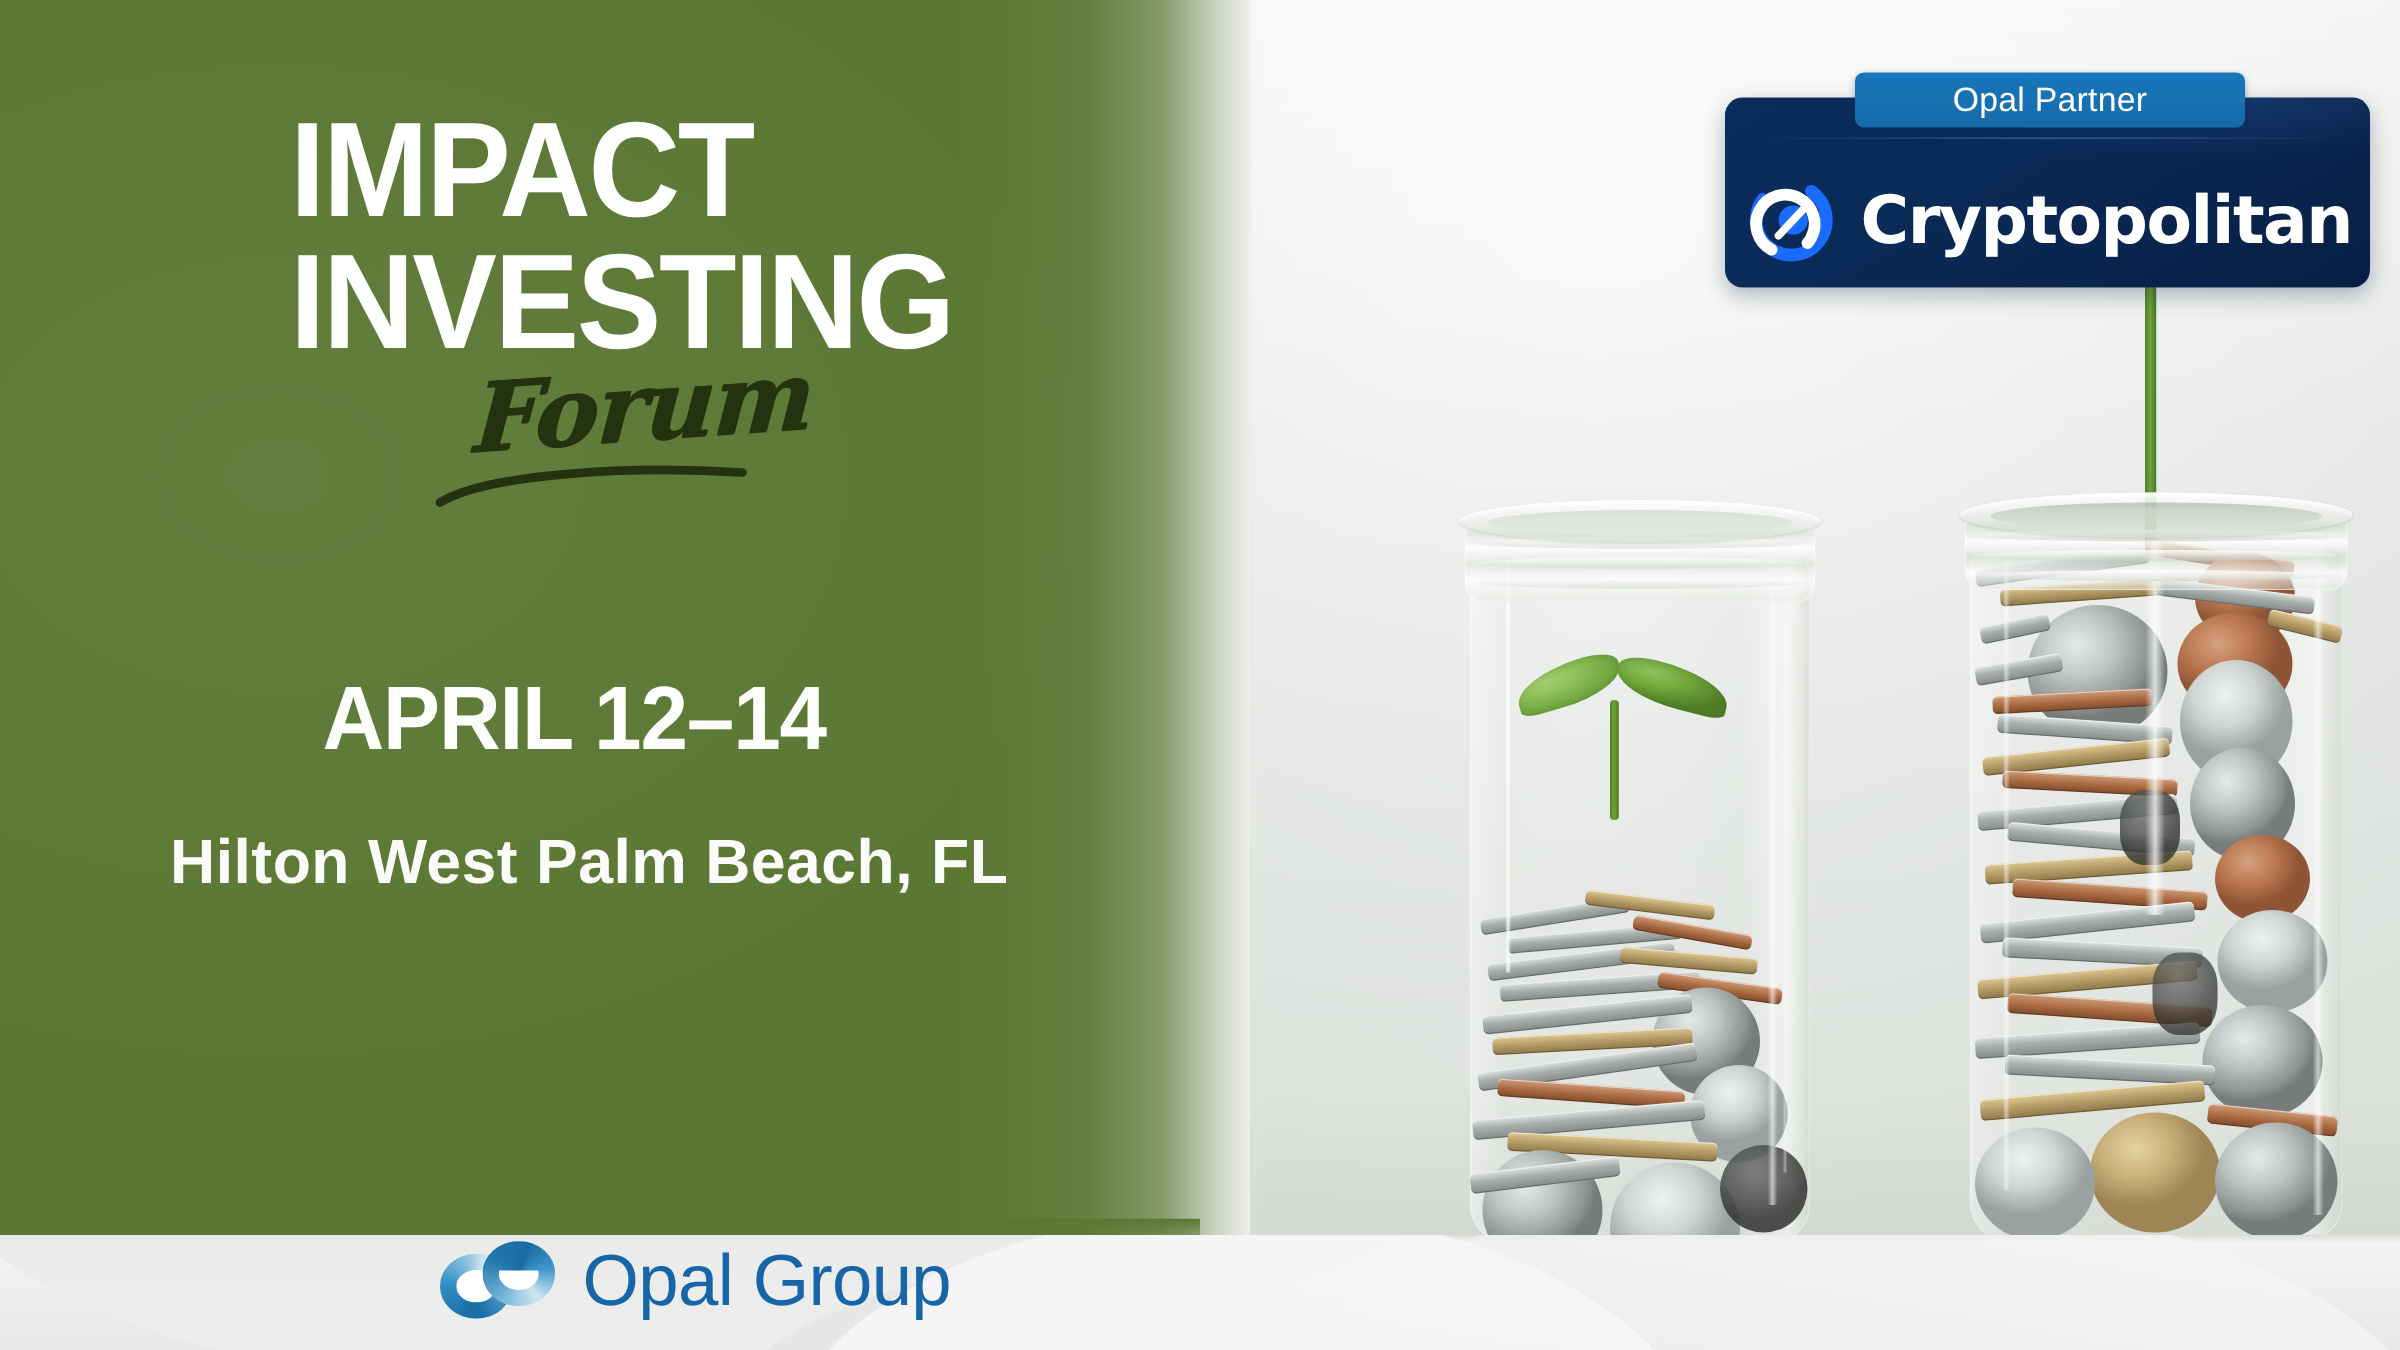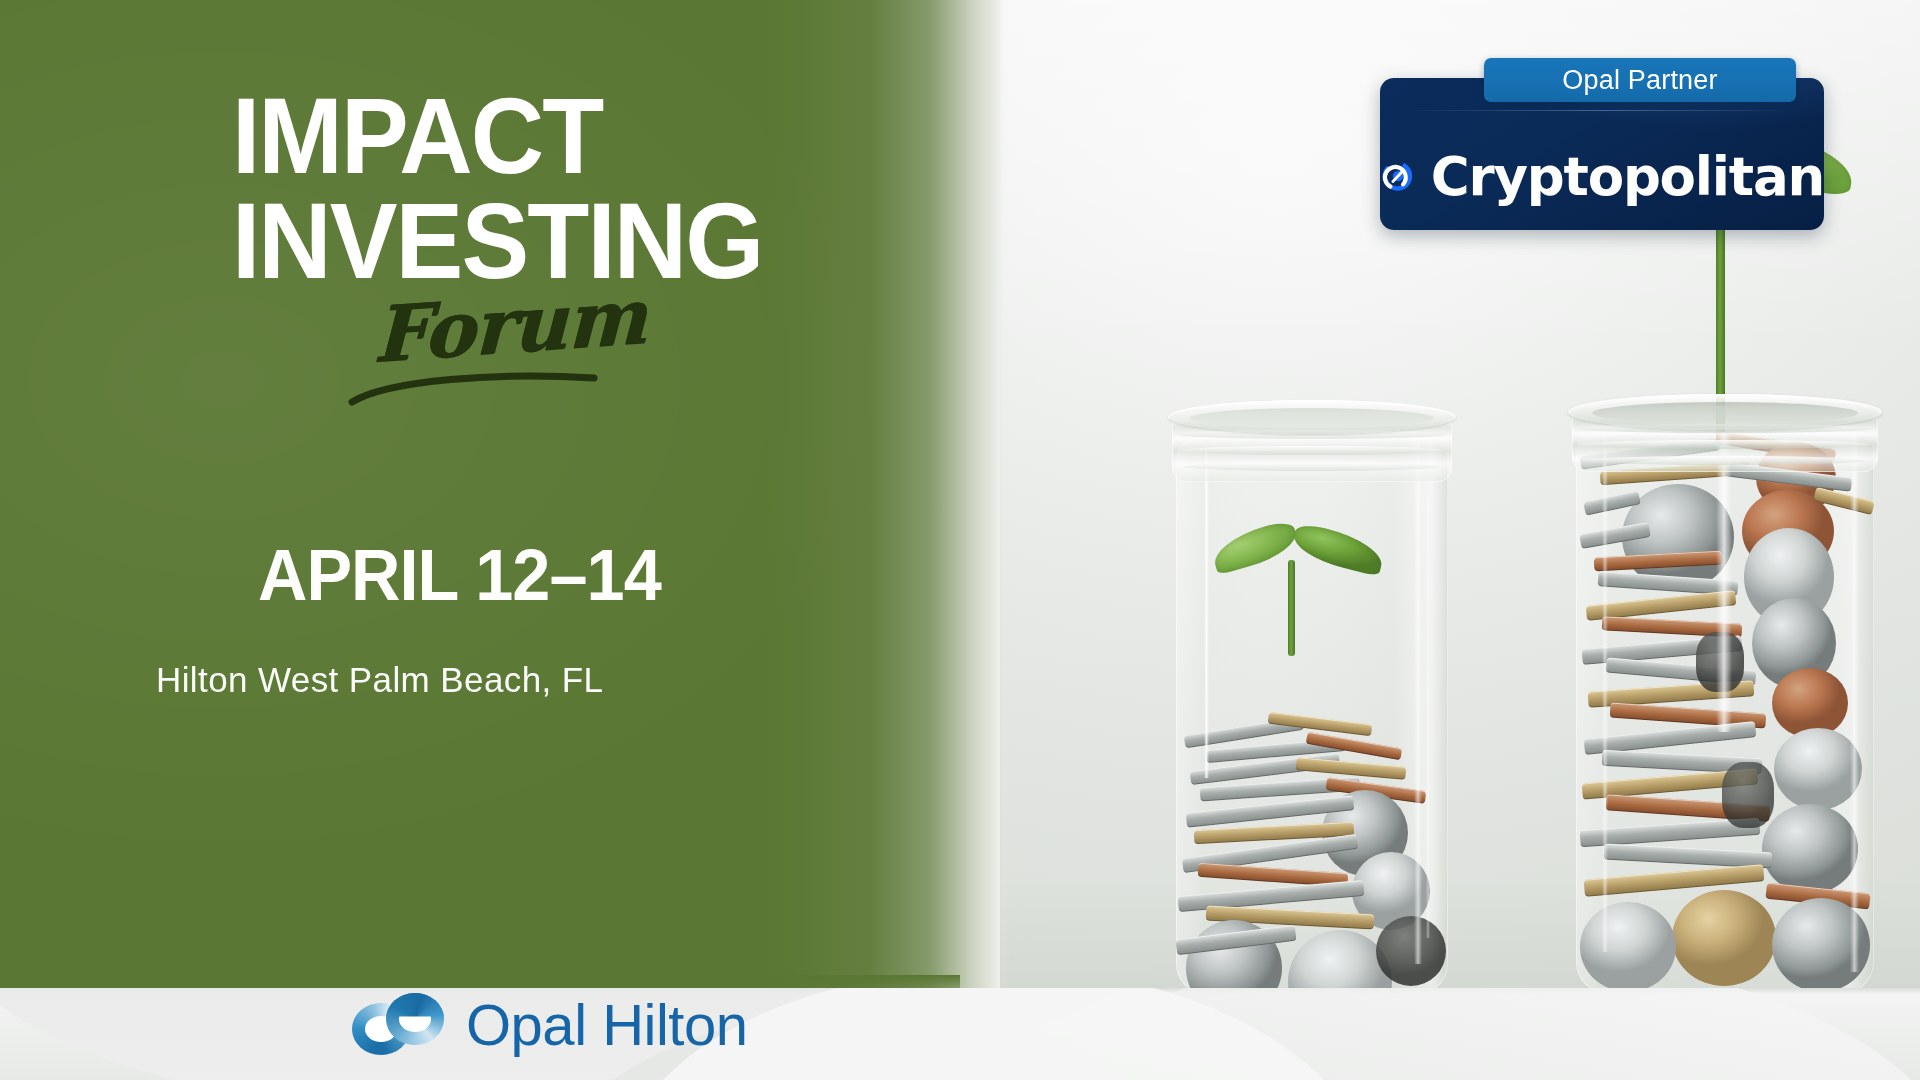--- a/index.html
+++ b/index.html
@@ -131,32 +131,32 @@
     color:#fdfdfb;
     font-size:72px;
     letter-spacing:-1px;
     transform:scaleX(.95);
     transform-origin:left center;
     white-space:nowrap;
   }
 
   
   .venue-line{
-    position:absolute;left:156px;top:660px;
+    position:absolute;left:136px;top:660px;
     font-family:"Liberation Sans", sans-serif;
-    font-weight:400;
+    font-weight:700;
     color:#fbfcfa;
-    font-size:35px;
+    font-size:50px;
     letter-spacing:.4px;
     white-space:nowrap;
   }
 
   
   .partner-card{
-    position:absolute;left:1380px;top:78px;width:444px;height:152px;
+    position:absolute;left:1380px;top:78px;width:516px;height:152px;
     background:linear-gradient(150deg,#0b2c5c 0%, #0a2a57 40%, #071f44 100%);
     border-radius:14px;
     box-shadow:0 6px 18px rgba(10,25,50,.30);
     overflow:hidden;
     text-align:center;
   }
   .partner-card::before{
     content:"";position:absolute;left:-10%;top:-40%;width:120%;height:120%;
     background:radial-gradient(60% 60% at 70% 20%, rgba(60,110,190,.30), rgba(0,0,0,0) 70%);
   }
@@ -513,16 +513,16 @@
     <div class="swoosh sw3"></div>
     <div class="swoosh sw2"></div>
   </div>
 
   <div class="opal-logo">
     <div class="opal-mark">
       <div class="ring ring-a"></div>
       <div class="ring ring-b"></div>
       <div class="ring ring-b-front"></div>
     </div>
-    <span class="opal-word">Opal Hilton</span>
+    <span class="opal-word">Opal Group</span>
   </div>
 
 </div>
 
 </body></html>

